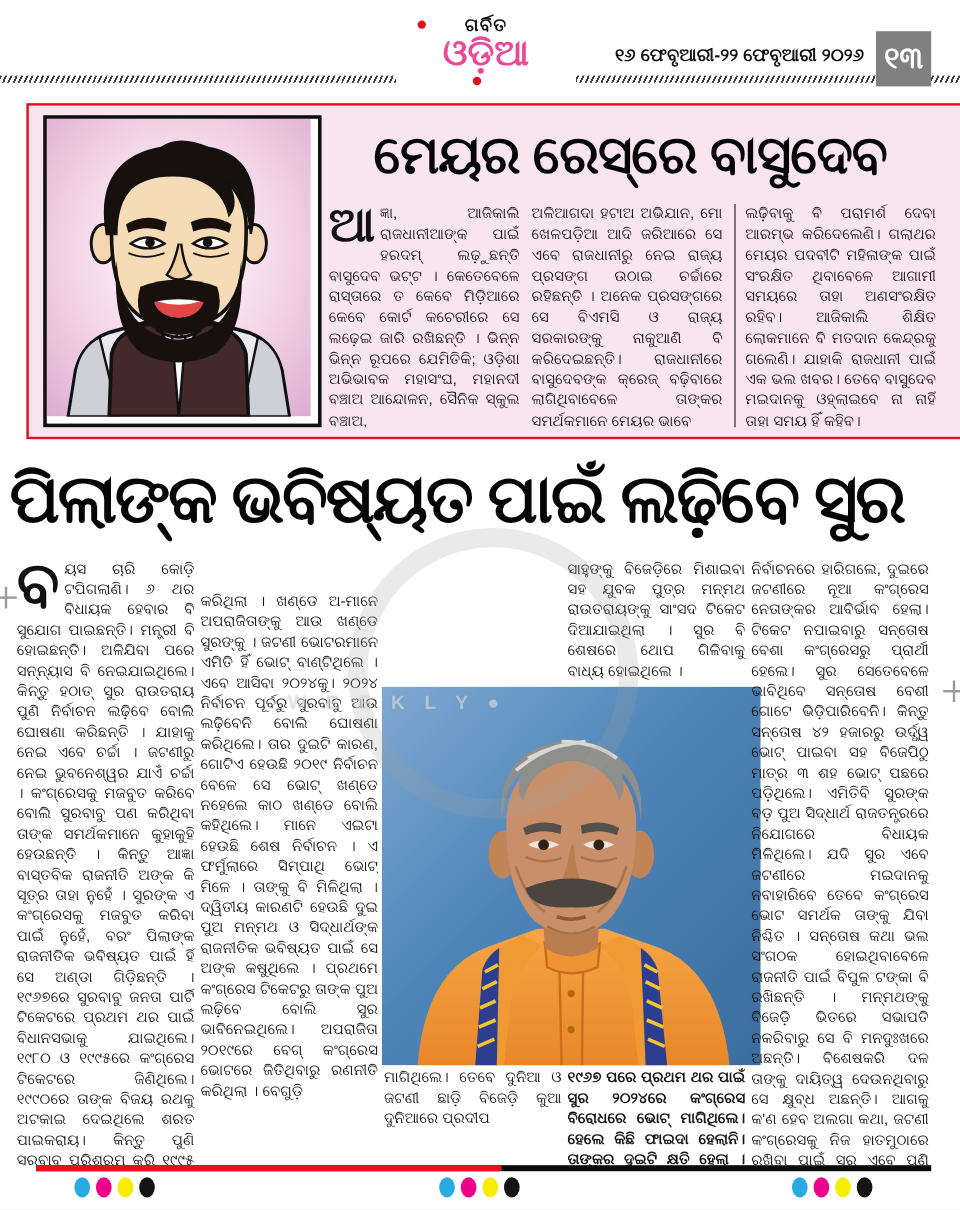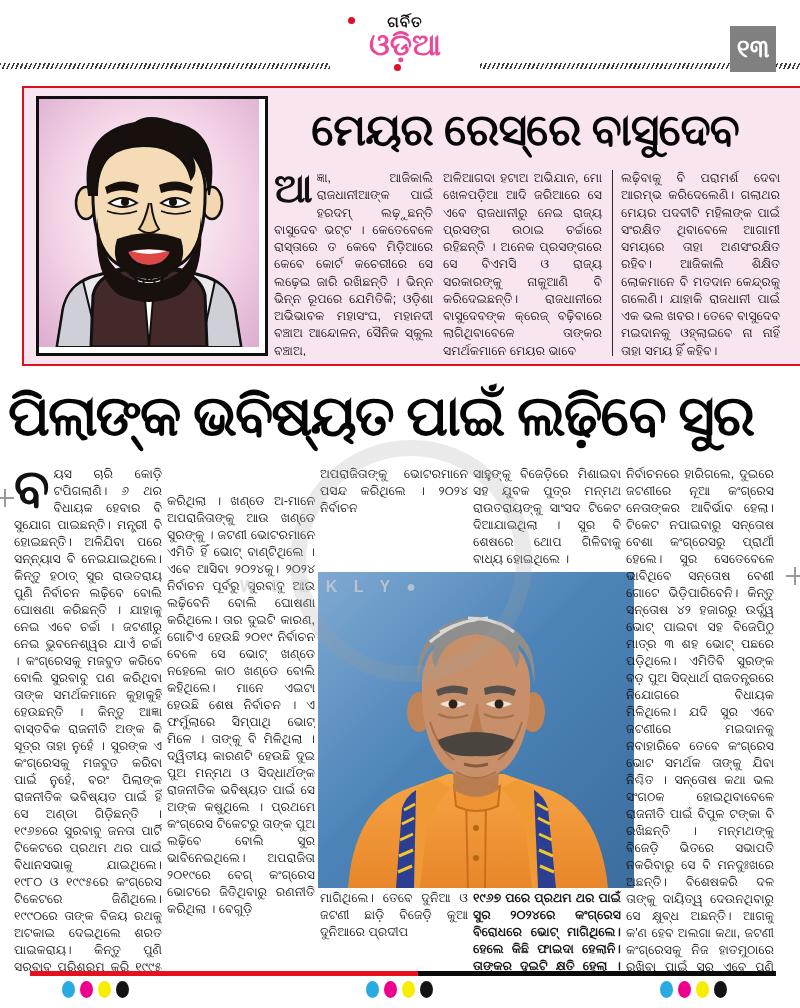--- a/index.html
+++ b/index.html
@@ -68,20 +68,21 @@
 
 <div id="page">
 
   <div class="hatch"></div>
   <div class="masthead">
     <span class="m1">ଗର୍ବିତ</span>
     <span class="m2">ଓଡ଼ିଆ</span>
     <span class="mdot" style="left:18px;top:3px"></span>
     <span class="mdot" style="left:64px;top:50px"></span>
   </div>
+  <div class="dateline">୧୬ ଫେବୃଆରୀ-୨୨ ଫେବୃଆରୀ ୨୦୨୬</div>
   <div class="pagebox">
     <span>୧୩</span>
   </div>
 
   <div class="leadpanel">
     <div class="cartoonframe">
       <svg width="220" height="248" viewBox="0 0 220 248">
         <defs>
           <radialGradient id="pinkbg" cx="50%" cy="45%" r="75%">
             <stop offset="0%" stop-color="#ffffff"></stop>
@@ -142,23 +143,20 @@
   </div>
 
   <div class="mainheadline">ପିଲାଙ୍କ ଭବିଷ୍ୟତ ପାଇଁ ଲଢ଼ିବେ ସୁର</div>
 
   <div class="bodywrap">
     <div class="bcol" id="bcol1">
       <span class="dropcap-main">ବ</span><span>ୟସ ଚାରି କୋଡ଼ି ଟପିଗଲାଣି। ୬ ଥର ବିଧାୟକ ହେବାର ବି ସୁଯୋଗ ପାଇଛନ୍ତି। ମନ୍ତ୍ରୀ ବି ହୋଇଛନ୍ତି। ଅଳିଯିବା ପରେ ସନ୍ନ୍ୟାସ ବି ନେଇଯାଇଥିଲେ। କିନ୍ତୁ ହଠାତ୍ ସୁର ରାଉତରାୟ ପୁଣି ନିର୍ବାଚନ ଲଢ଼ିବେ ବୋଲି ଘୋଷଣା କରିଛନ୍ତି । ଯାହାକୁ ନେଇ ଏବେ ଚର୍ଚ୍ଚା । ଜଟଣୀରୁ ନେଇ ଭୁବନେଶ୍ୱର ଯାଏଁ ଚର୍ଚ୍ଚା । କଂଗ୍ରେସକୁ ମଜବୁତ କରିବେ ବୋଲି ସୁରବାବୁ ପଣ କରିଥିବା ତାଙ୍କ ସମର୍ଥକମାନେ କୁହାକୁହି ହେଉଛନ୍ତି । କିନ୍ତୁ ଆଜ୍ଞା ବାସ୍ତବିକ ରାଜନୀତି ଅଙ୍କ କି ସୂତ୍ର ତାହା ନୁହେଁ । ସୁରଙ୍କ ଏ କଂଗ୍ରେସକୁ ମଜବୁତ କରିବା ପାଇଁ ନୁହେଁ, ବରଂ ପିଲାଙ୍କ ରାଜନୀତିକ ଭବିଷ୍ୟତ ପାଇଁ ହିଁ ସେ ଅଣ୍ଡା ଗିଡ଼ିଛନ୍ତି । ୧୯୬୭ରେ ସୁରବାବୁ ଜନତା ପାର୍ଟି ଟିକେଟରେ ପ୍ରଥମ ଥର ପାଇଁ ବିଧାନସଭାକୁ ଯାଇଥିଲେ। ୧୯୮୦ ଓ ୧୯୯୫ରେ କଂଗ୍ରେସ ଟିକେଟରେ ଜିଣିଥିଲେ। ୧୯୯୦ରେ ତାଙ୍କ ବିଜୟ ରଥକୁ ଅଟକାଇ ଦେଇଥିଲେ ଶରତ ପାଇକରାୟ। କିନ୍ତୁ ପୁଣି ସୁରବାବୁ ପରିଶ୍ରମ କରି ୧୯୯୫ ଓ ୨୦୦୦ରେ ଜିଣିଥିଲେ। ହାରିଲେବି ସେ ଛାଡ଼ିବା ନେତା ନୁହଁନ୍ତି। ଖାସ୍ ଦେଖନ୍ତୁ ୨୦୧୯ରେ ସେ ପୁଣି ଥରେ ଜଟଣୀରୁ ବିଧାୟକ ହେବାରେ ଛକା ମାରିଥିଲେ । ଅବଶ୍ୟ ସୁରଙ୍କ ରେକର୍ଡ଼ ଜଟଣୀରେ ଆଜି କେଉଁ ନେତା କାଟି ପାରିବେନି । ୨୦୧୯ରେ ସୁରଙ୍କ ବିଜୟ ପଛରେ ଅ-ସୁର ଫର୍ମୁଲାଟି ବେଶ୍ କାମ</span>
     </div>
     <div class="bcol" id="bcol2">
       <span>କରିଥିଲା । ଖଣ୍ଡେ ଅ-ମାନେ ଅପରାଜିତାଙ୍କୁ ଆଉ ଖଣ୍ଡେ ସୁରଙ୍କୁ । ଜଟଣୀ ଭୋଟରମାନେ ଏମିତି ହିଁ ଭୋଟ୍ ବାଣ୍ଟିଥିଲେ । ଏବେ ଆସିବା ୨୦୨୪କୁ। ୨୦୨୪ ନିର୍ବାଚନ ପୂର୍ବରୁ ସୁରବାବୁ ଆଉ ଲଢ଼ିବେନି ବୋଲି ଘୋଷଣା କରିଥିଲେ। ତାର ଦୁଇଟି କାରଣ, ଗୋଟିଏ ହେଉଛି ୨୦୧୯ ନିର୍ବାଚନ ବେଳେ ସେ ଭୋଟ୍ ଖଣ୍ଡେ ନହେଲେ କାଠ ଖଣ୍ଡେ ବୋଲି କହିଥିଲେ। ମାନେ ଏଇଟା ହେଉଛି ଶେଷ ନିର୍ବାଚନ । ଏ ଫର୍ମୁଲାରେ ସିମ୍ପାଥି ଭୋଟ୍ ମିଳେ । ତାଙ୍କୁ ବି ମିଳିଥିଲା । ଦ୍ୱିତୀୟ କାରଣଟି ହେଉଛି ଦୁଇ ପୁଅ ମନ୍ମଥ ଓ ସିଦ୍ଧାର୍ଥଙ୍କ ରାଜନୀତିକ ଭବିଷ୍ୟତ ପାଇଁ ସେ ଅଙ୍କ କଷୁଥିଲେ । ପ୍ରଥମେ କଂଗ୍ରେସ ଟିକେଟରୁ ତାଙ୍କ ପୁଅ ଲଢ଼ିବେ ବୋଲି ସୁର ଭାବିନେଇଥିଲେ। ଅପରାଜିତା ୨୦୧୯ରେ ବେଗ୍ କଂଗ୍ରେସ ଭୋଟରେ ଜିତିଥିବାରୁ ରଣନୀତି କରିଥିଲା । ବେଗୁଡ଼ି</span>
-    </div>
-    <div class="bcol" id="bcol3t">
-      <span>ଅପରାଜିତାଙ୍କୁ ଭୋଟରମାନେ ପସନ୍ଦ କରିଥିଲେ । ୨୦୨୪ ନିର୍ବାଚନ</span>
     </div>
     <div class="bcol" id="bcol4t">
       <span>ସାହୁଙ୍କୁ ବିଜେଡ଼ିରେ ମିଶାଇବା ସହ ଯୁବକ ପୁତ୍ର ମନ୍ମଥ ରାଉତରାୟଙ୍କୁ ସାଂସଦ ଟିକେଟ ଦିଆଯାଇଥିଲା । ସୁର ବି ଶେଷରେ ଥୋପ ଗିଳିବାକୁ ବାଧ୍ୟ ହୋଇଥିଲେ ।</span>
     </div>
 
     <div class="photoframe">
       <svg width="316" height="316" viewBox="0 0 316 316">
         <defs>
           <linearGradient id="bluebg" x1="0" y1="0" x2="1" y2="1">
             <stop offset="0%" stop-color="#7fa9d2"></stop>

